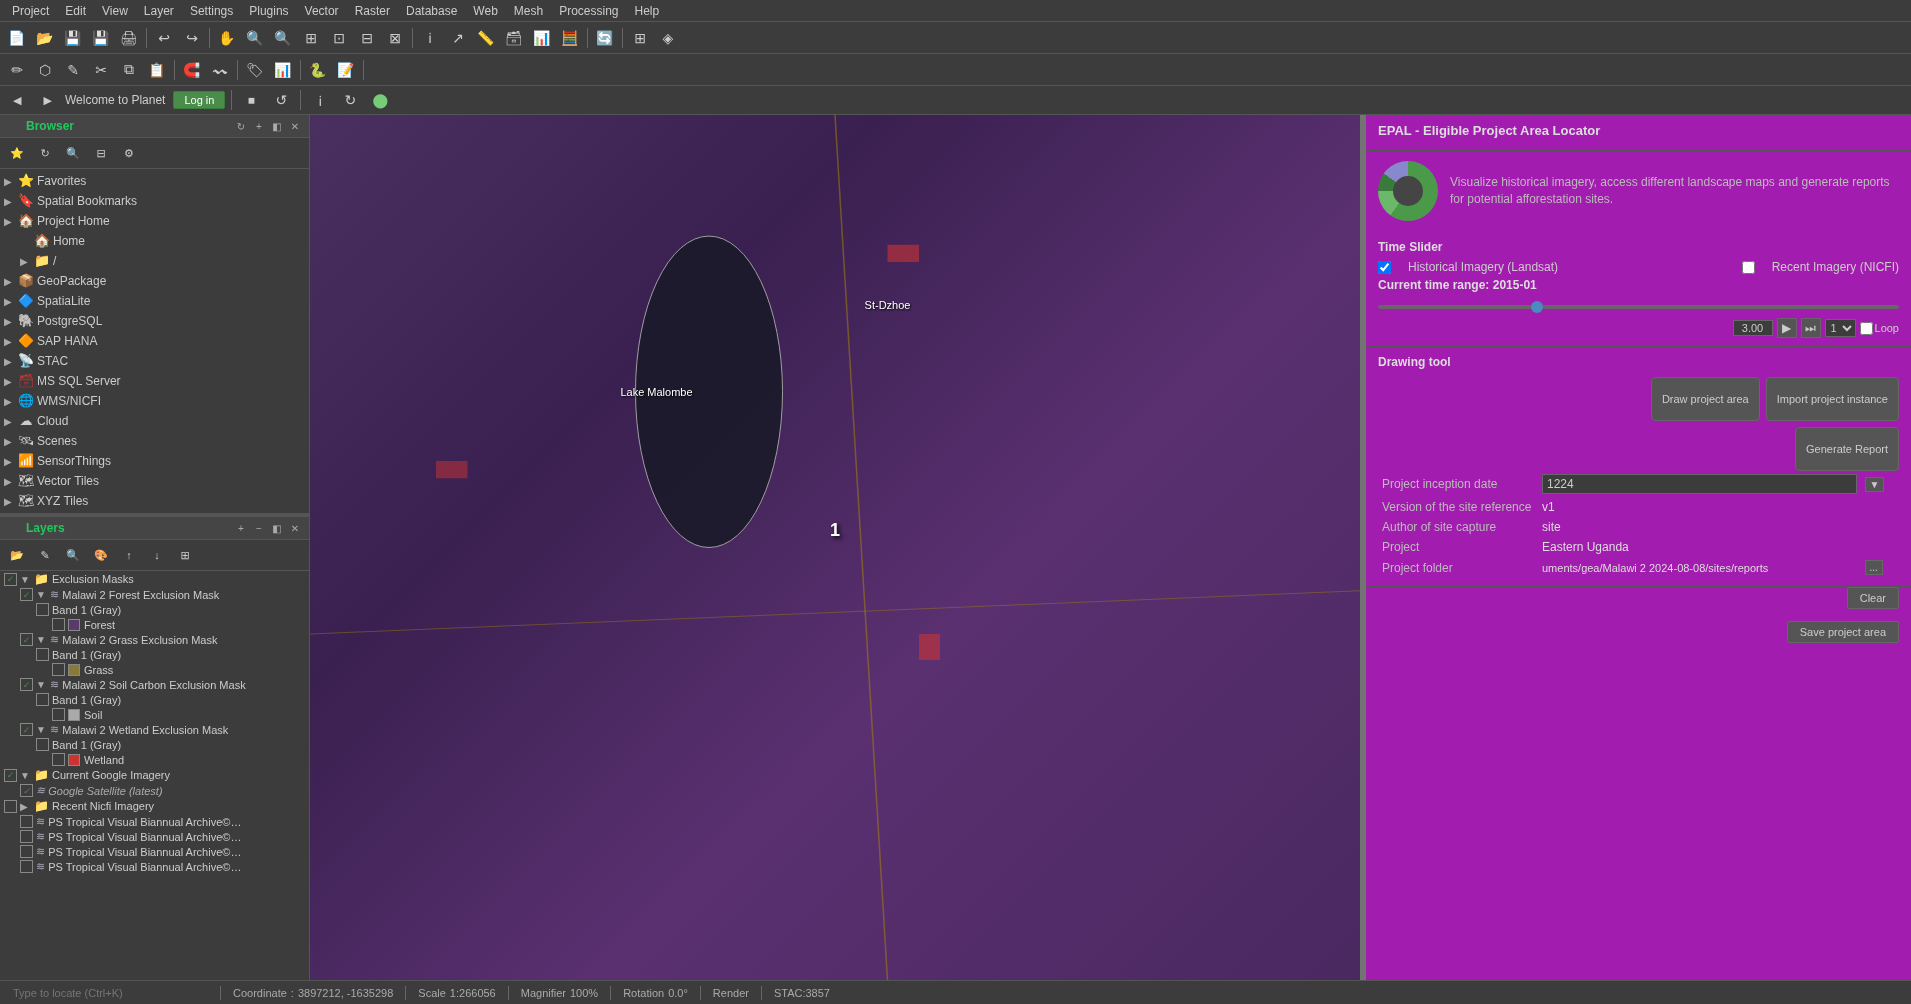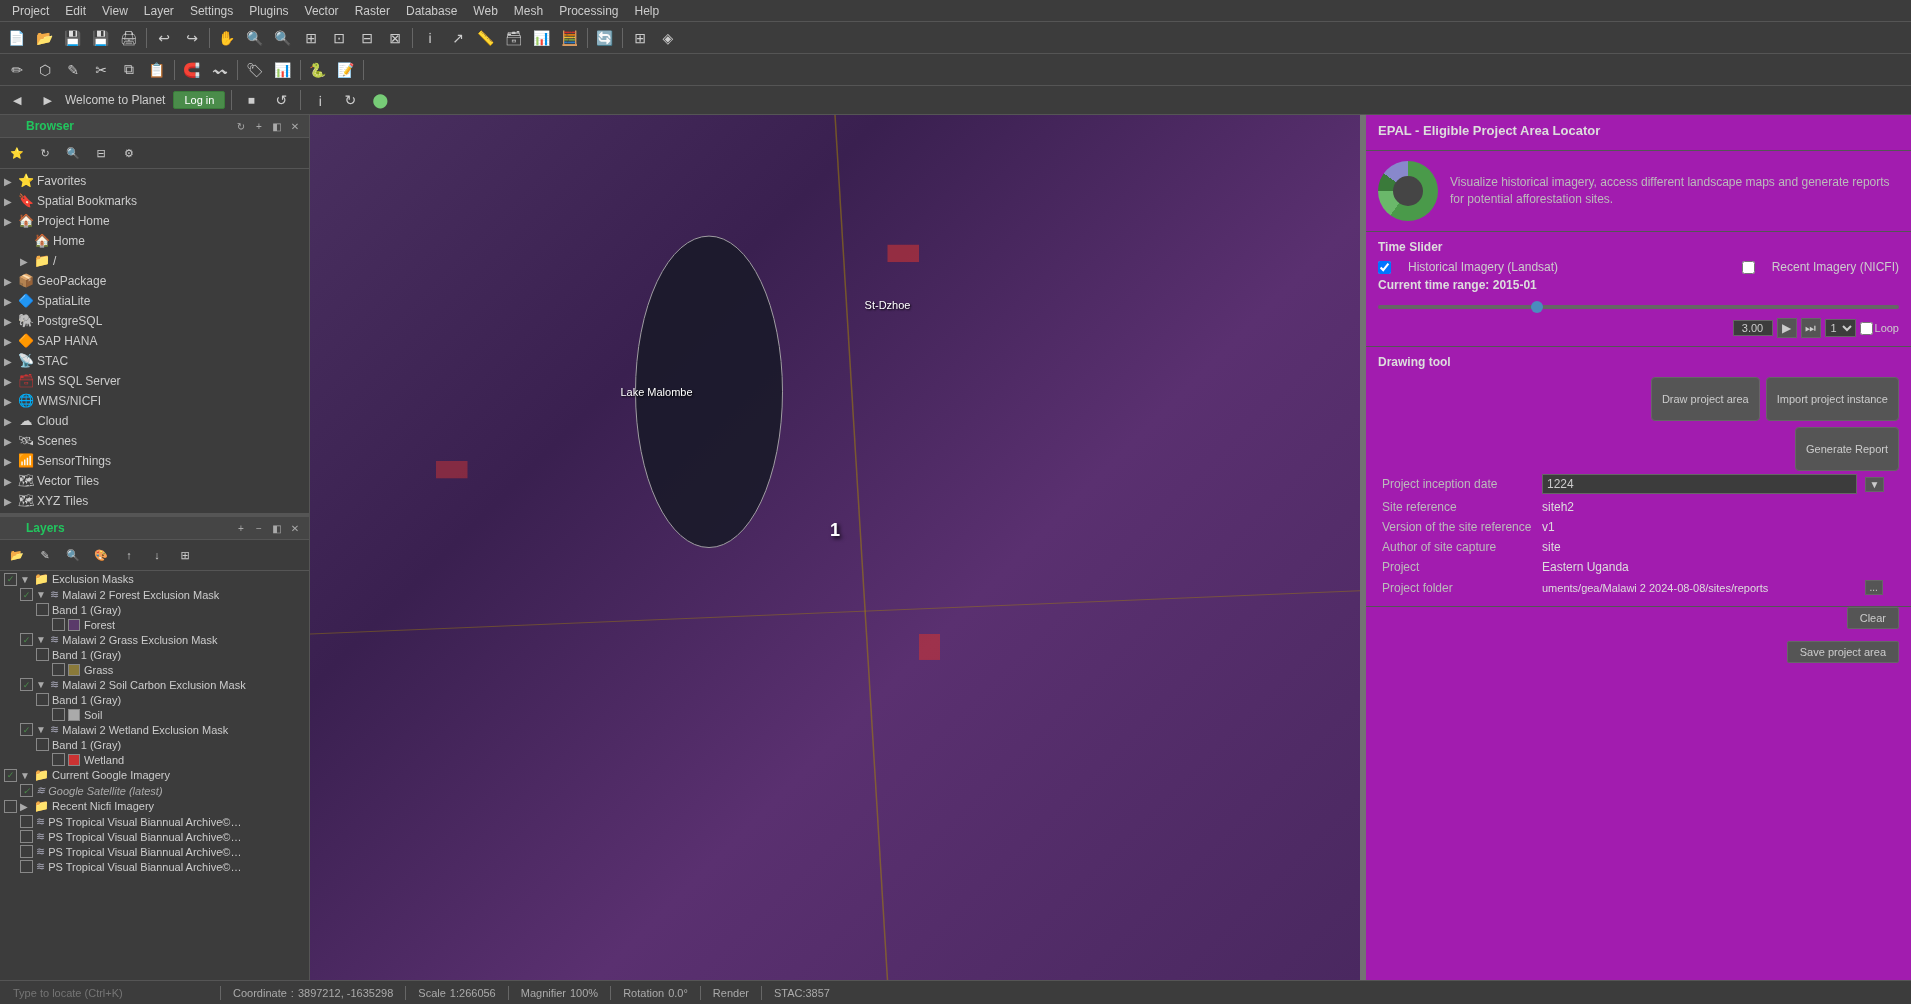--- a/index.html
+++ b/index.html
@@ -515,26 +515,20 @@
       </div>
 
       <table class="form-table">
         <tbody>
             <tr>
           <td>Project inception date</td>
           <td>
             <input class="form-input" type="text" value="1224" style="">
           </td>
           <td><button style="background:#555;border:1px solid #666;color:#ccc;cursor:pointer;font-size:10px;padding:1px 4px;">▼</button></td>
-        </tr>
-        <tr>
-          <td>Site reference</td>
-          <td colspan="2">
-            <span class="form-input-value">siteh2</span>
-          </td>
         </tr>
         <tr>
           <td>Version of the site reference</td>
           <td colspan="2">
             <span class="form-input-value">v1</span>
           </td>
         </tr>
         <tr>
           <td>Author of site capture</td>
           <td colspan="2">

